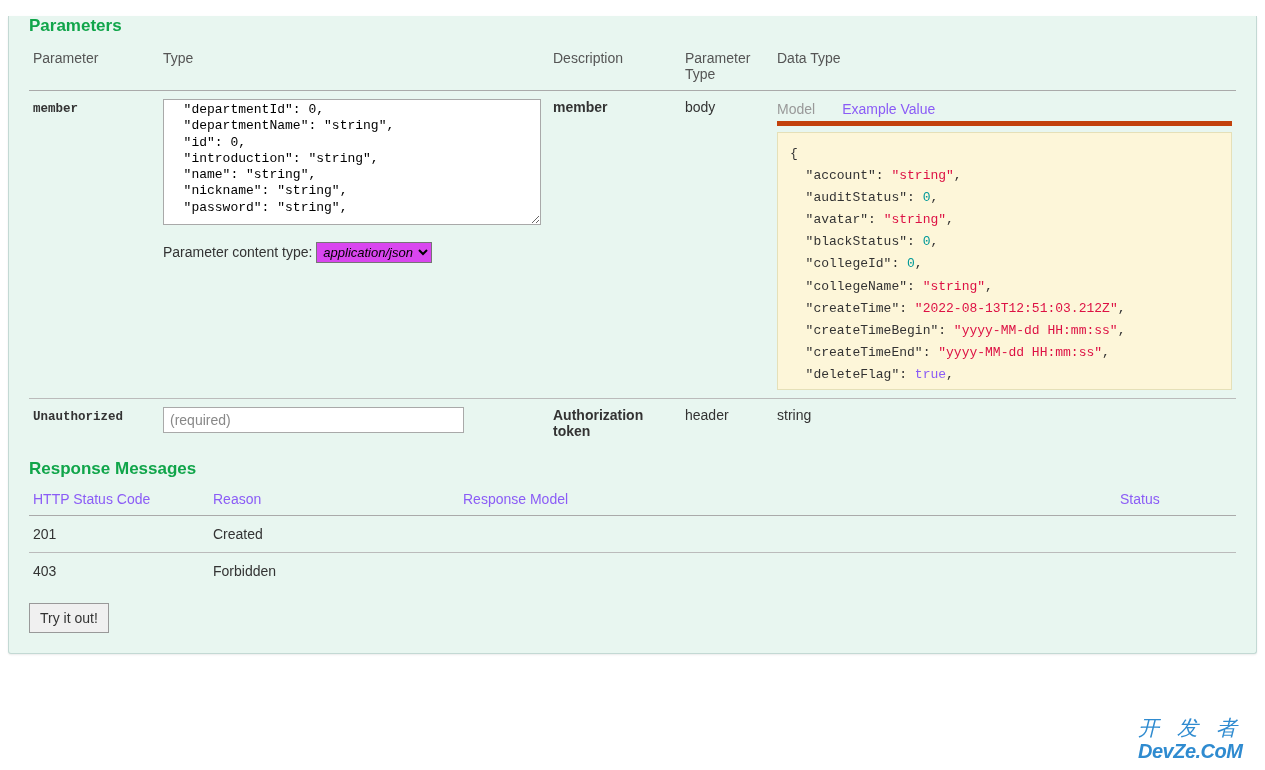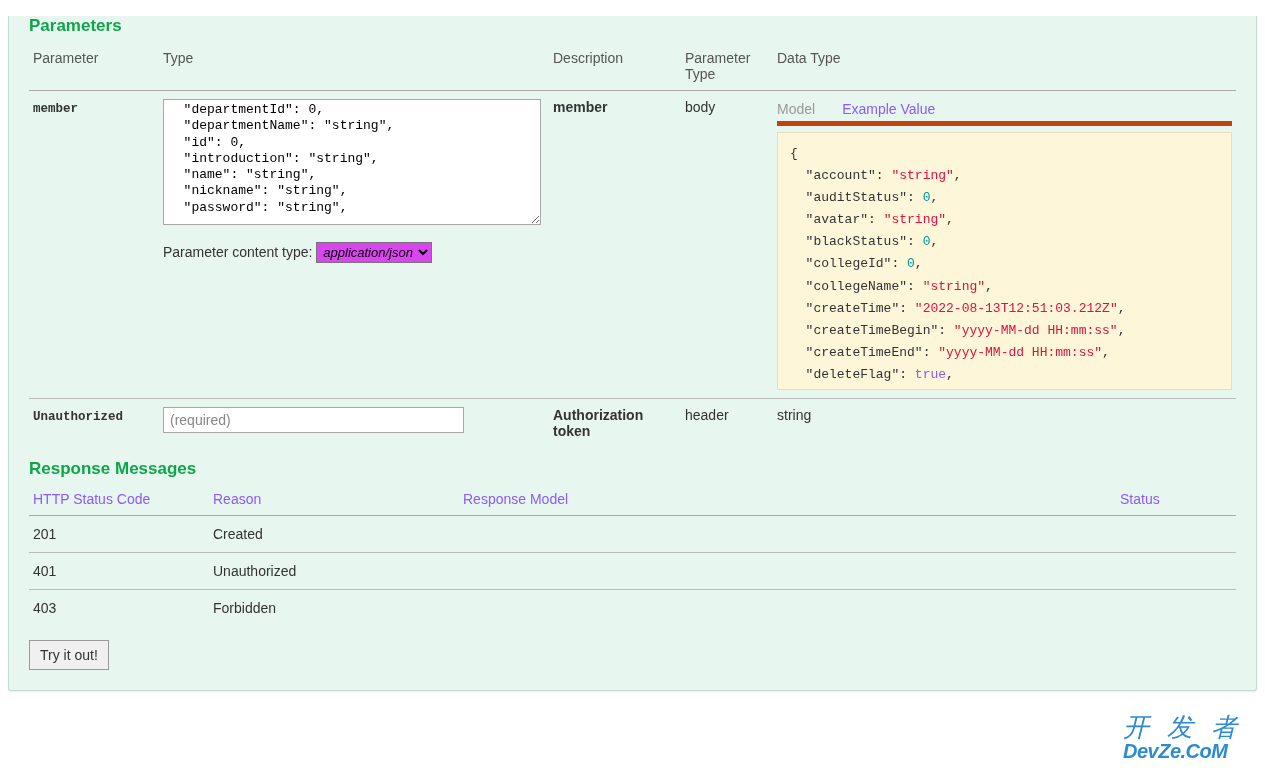--- a/index.html
+++ b/index.html
@@ -156,21 +156,21 @@
     position: fixed;
     right: 10px;
     bottom: 8px;
     font-family: "Microsoft YaHei", Arial, sans-serif;
     color: #2f8bd0;
     text-align: left;
     line-height: 1.05;
     font-style: italic;
     pointer-events: none;
   }
-  .watermark .line1 { font-size: 26px; letter-spacing: 18px; font-weight: 500; }
+  .watermark .line1 { font-size: 21px; letter-spacing: 18px; font-weight: 500; font-family: Liberation Mono, monospace; }
   .watermark .line2 { font-size: 20px; font-weight: 600; letter-spacing: -0.5px; margin-top: 0; }
 </style>
 </head>
 <body>
 
 <div class="container">
 
   <h4 class="section-title">Parameters</h4>
 
   <table class="params-table">
@@ -263,26 +263,20 @@
       </tr>
     </thead>
     <tbody id="resp-body">
         <tr>
           <td>201</td>
           <td>Created</td>
           <td></td>
           <td></td>
         </tr>
         <tr>
-          <td>401</td>
-          <td>Unauthorized</td>
-          <td></td>
-          <td></td>
-        </tr>
-        <tr>
           <td>403</td>
           <td>Forbidden</td>
           <td></td>
           <td></td>
         </tr>
       </tbody>
   </table>
 
   <button class="tryout">Try it out!</button>
 

